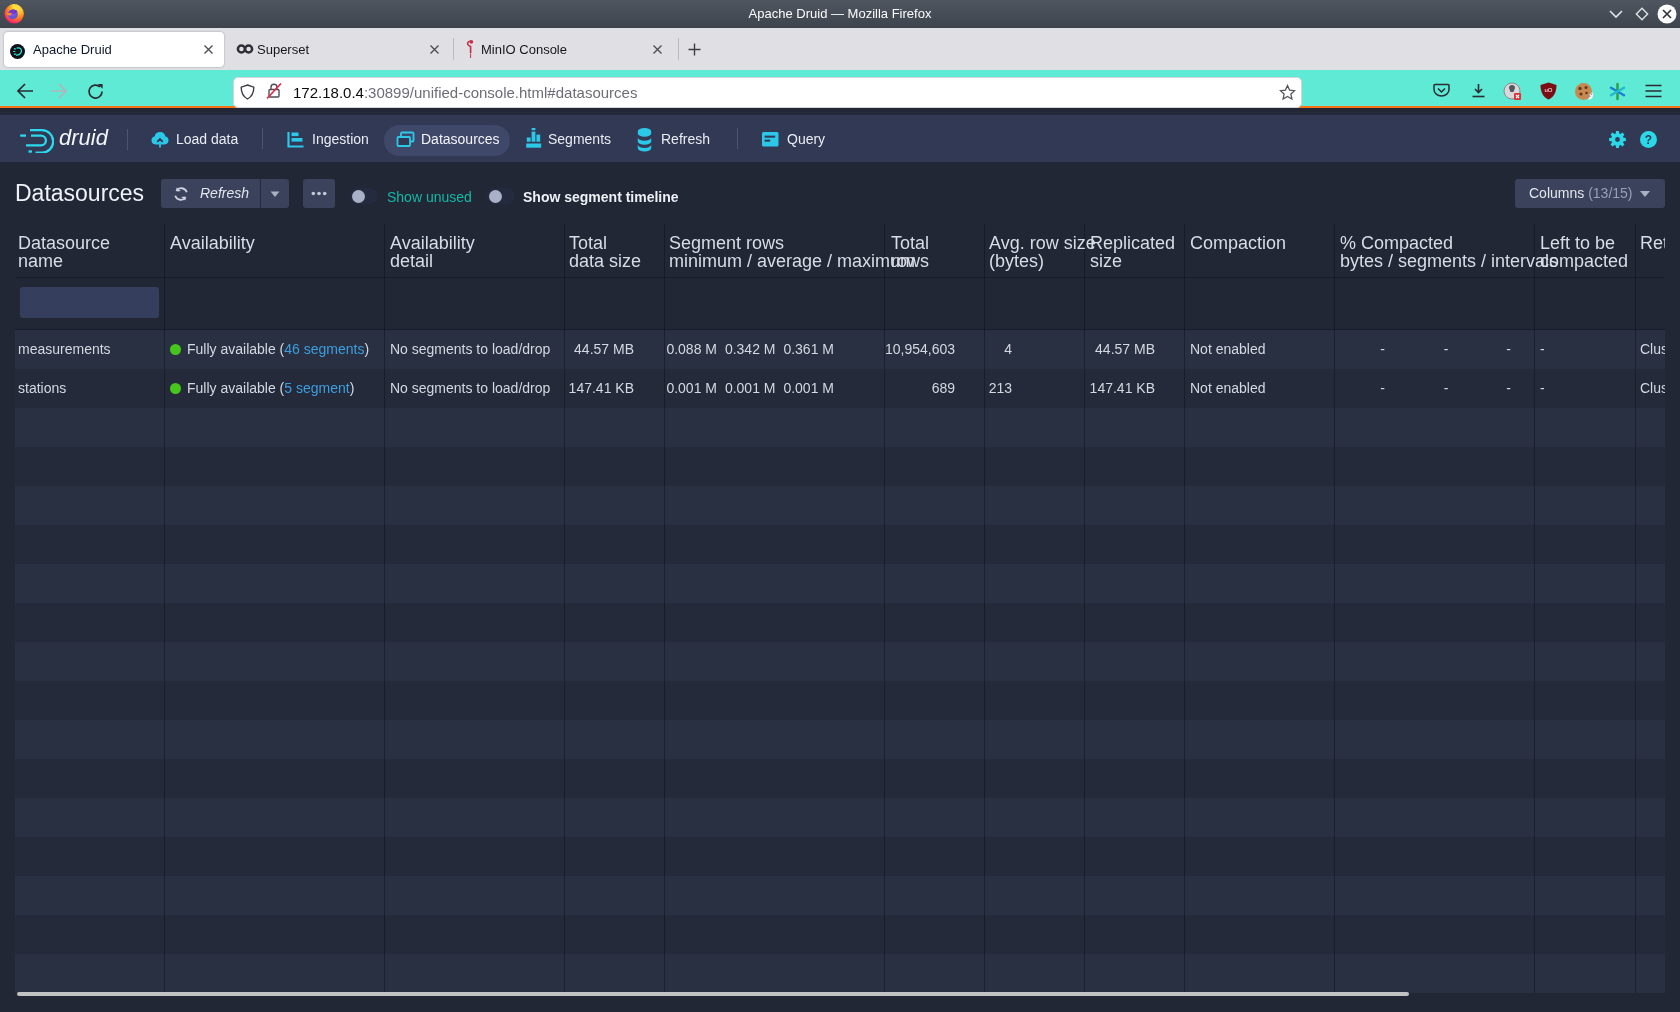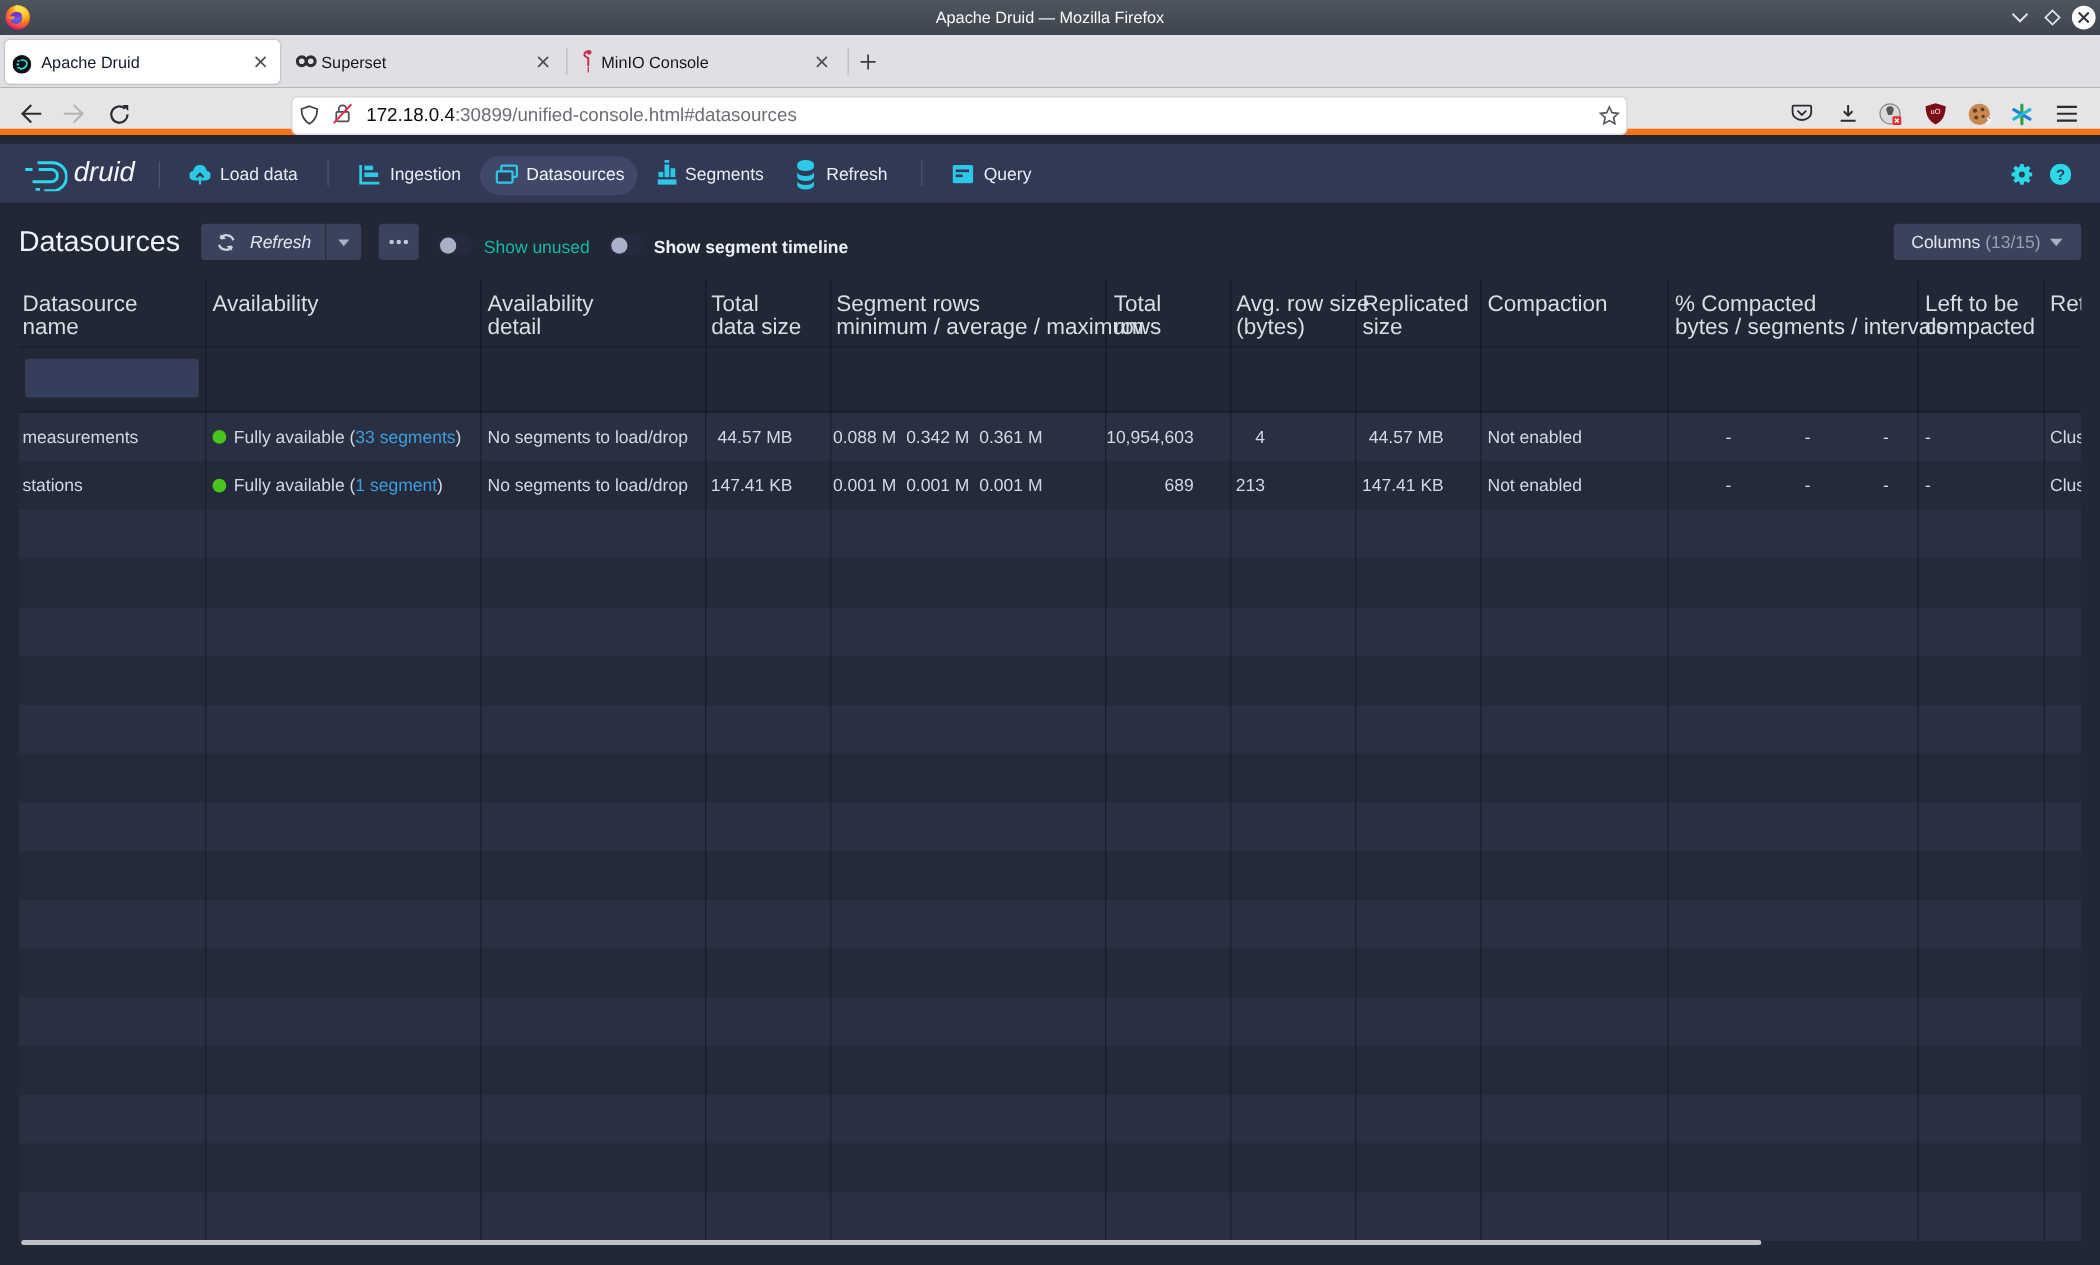--- a/index.html
+++ b/index.html
@@ -76,21 +76,21 @@
   <svg class="abs" style="left:652px;top:16px;" width="11" height="11" viewBox="0 0 11 11">
       <path d="M1.5 1.5 L9.5 9.5 M9.5 1.5 L1.5 9.5" stroke="#4a4a52" stroke-width="1.3"></path>
     </svg>
   <div class="abs" style="left:678px;top:10px;width:1px;height:22px;background:#b9b9bf;"></div>
 
   <svg class="abs" style="left:688px;top:15px;" width="13" height="13" viewBox="0 0 13 13">
       <path d="M6.5 0.5 V12.5 M0.5 6.5 H12.5" stroke="#3c3c44" stroke-width="1.4"></path>
     </svg>
 </div>
 
-<div class="abs" style="left:0;top:70px;width:1680px;height:38px;background:#e5e5e5;border-bottom:5px solid #f97316;">
+<div class="abs" style="left:0;top:70px;width:1680px;height:38px;background:#5eead4;border-bottom:2px solid #f97316;">
 
   <svg class="abs" style="left:16px;top:13px;" width="18" height="16" viewBox="0 0 18 16">
       <path d="M9 1 L2 8 L9 15 M2 8 H17" stroke="#2b2b33" stroke-width="1.7" fill="none"></path>
     </svg>
 
   <svg class="abs" style="left:50px;top:13px;" width="18" height="16" viewBox="0 0 18 16">
       <path d="M9 1 L16 8 L9 15 M1 8 H16" stroke="#b4b4bc" stroke-width="1.7" fill="none"></path>
     </svg>
 
   <svg class="abs" style="left:87px;top:13px;" width="17" height="17" viewBox="0 0 17 17">
@@ -306,39 +306,39 @@
   <div class="abs hdr" style="left:1075px;top:10px;">Replicated<br>size</div>
   <div class="abs hdr" style="left:1175px;top:10px;">Compaction</div>
   <div class="abs hdr" style="left:1325px;top:10px;">% Compacted<br>bytes / segments / intervals</div>
   <div class="abs hdr" style="left:1525px;top:10px;">Left to be<br>compacted</div>
   <div class="abs hdr" style="left:1625px;top:10px;">Retention</div>
 
   <div class="abs" style="left:5px;top:63px;width:139px;height:31px;background:#363e5d;border-radius:3px;"></div>
 
   <div class="abs cell" style="left:3px;top:106px;">measurements</div>
   <div class="abs" style="left:155px;top:120px;width:11px;height:11px;border-radius:50%;background:#46c51d;"></div>
-  <div class="abs cell" style="left:172px;top:106px;">Fully available (<span class="lnk">33 segments</span>)</div>
+  <div class="abs cell" style="left:172px;top:106px;">Fully available (<span class="lnk">46 segments</span>)</div>
   <div class="abs cell" style="left:375px;top:106px;">No segments to load/drop</div>
   <div class="abs cell num" style="right:1031px;top:106px;">44.57 MB</div>
   <div class="abs cell num" style="right:948px;top:106px;">0.088 M</div>
   <div class="abs cell num" style="right:889.5px;top:106px;">0.342 M</div>
   <div class="abs cell num" style="right:831px;top:106px;">0.361 M</div>
   <div class="abs cell num" style="right:710px;top:106px;">10,954,603</div>
   <div class="abs cell num" style="right:653px;top:106px;">4</div>
   <div class="abs cell num" style="right:510px;top:106px;">44.57 MB</div>
   <div class="abs cell" style="left:1175px;top:106px;">Not enabled</div>
   <div class="abs cell num" style="right:280px;top:106px;">-</div>
   <div class="abs cell num" style="right:216.5px;top:106px;">-</div>
   <div class="abs cell num" style="right:154px;top:106px;">-</div>
   <div class="abs cell" style="left:1525px;top:106px;">-</div>
   <div class="abs cell" style="left:1625px;top:106px;">Cluster default</div>
 
   <div class="abs cell" style="left:3px;top:145px;">stations</div>
   <div class="abs" style="left:155px;top:159px;width:11px;height:11px;border-radius:50%;background:#46c51d;"></div>
-  <div class="abs cell" style="left:172px;top:145px;">Fully available (<span class="lnk">1 segment</span>)</div>
+  <div class="abs cell" style="left:172px;top:145px;">Fully available (<span class="lnk">5 segment</span>)</div>
   <div class="abs cell" style="left:375px;top:145px;">No segments to load/drop</div>
   <div class="abs cell num" style="right:1031px;top:145px;">147.41 KB</div>
   <div class="abs cell num" style="right:948px;top:145px;">0.001 M</div>
   <div class="abs cell num" style="right:889.5px;top:145px;">0.001 M</div>
   <div class="abs cell num" style="right:831px;top:145px;">0.001 M</div>
   <div class="abs cell num" style="right:710px;top:145px;">689</div>
   <div class="abs cell num" style="right:653px;top:145px;">213</div>
   <div class="abs cell num" style="right:510px;top:145px;">147.41 KB</div>
   <div class="abs cell" style="left:1175px;top:145px;">Not enabled</div>
   <div class="abs cell num" style="right:280px;top:145px;">-</div>

